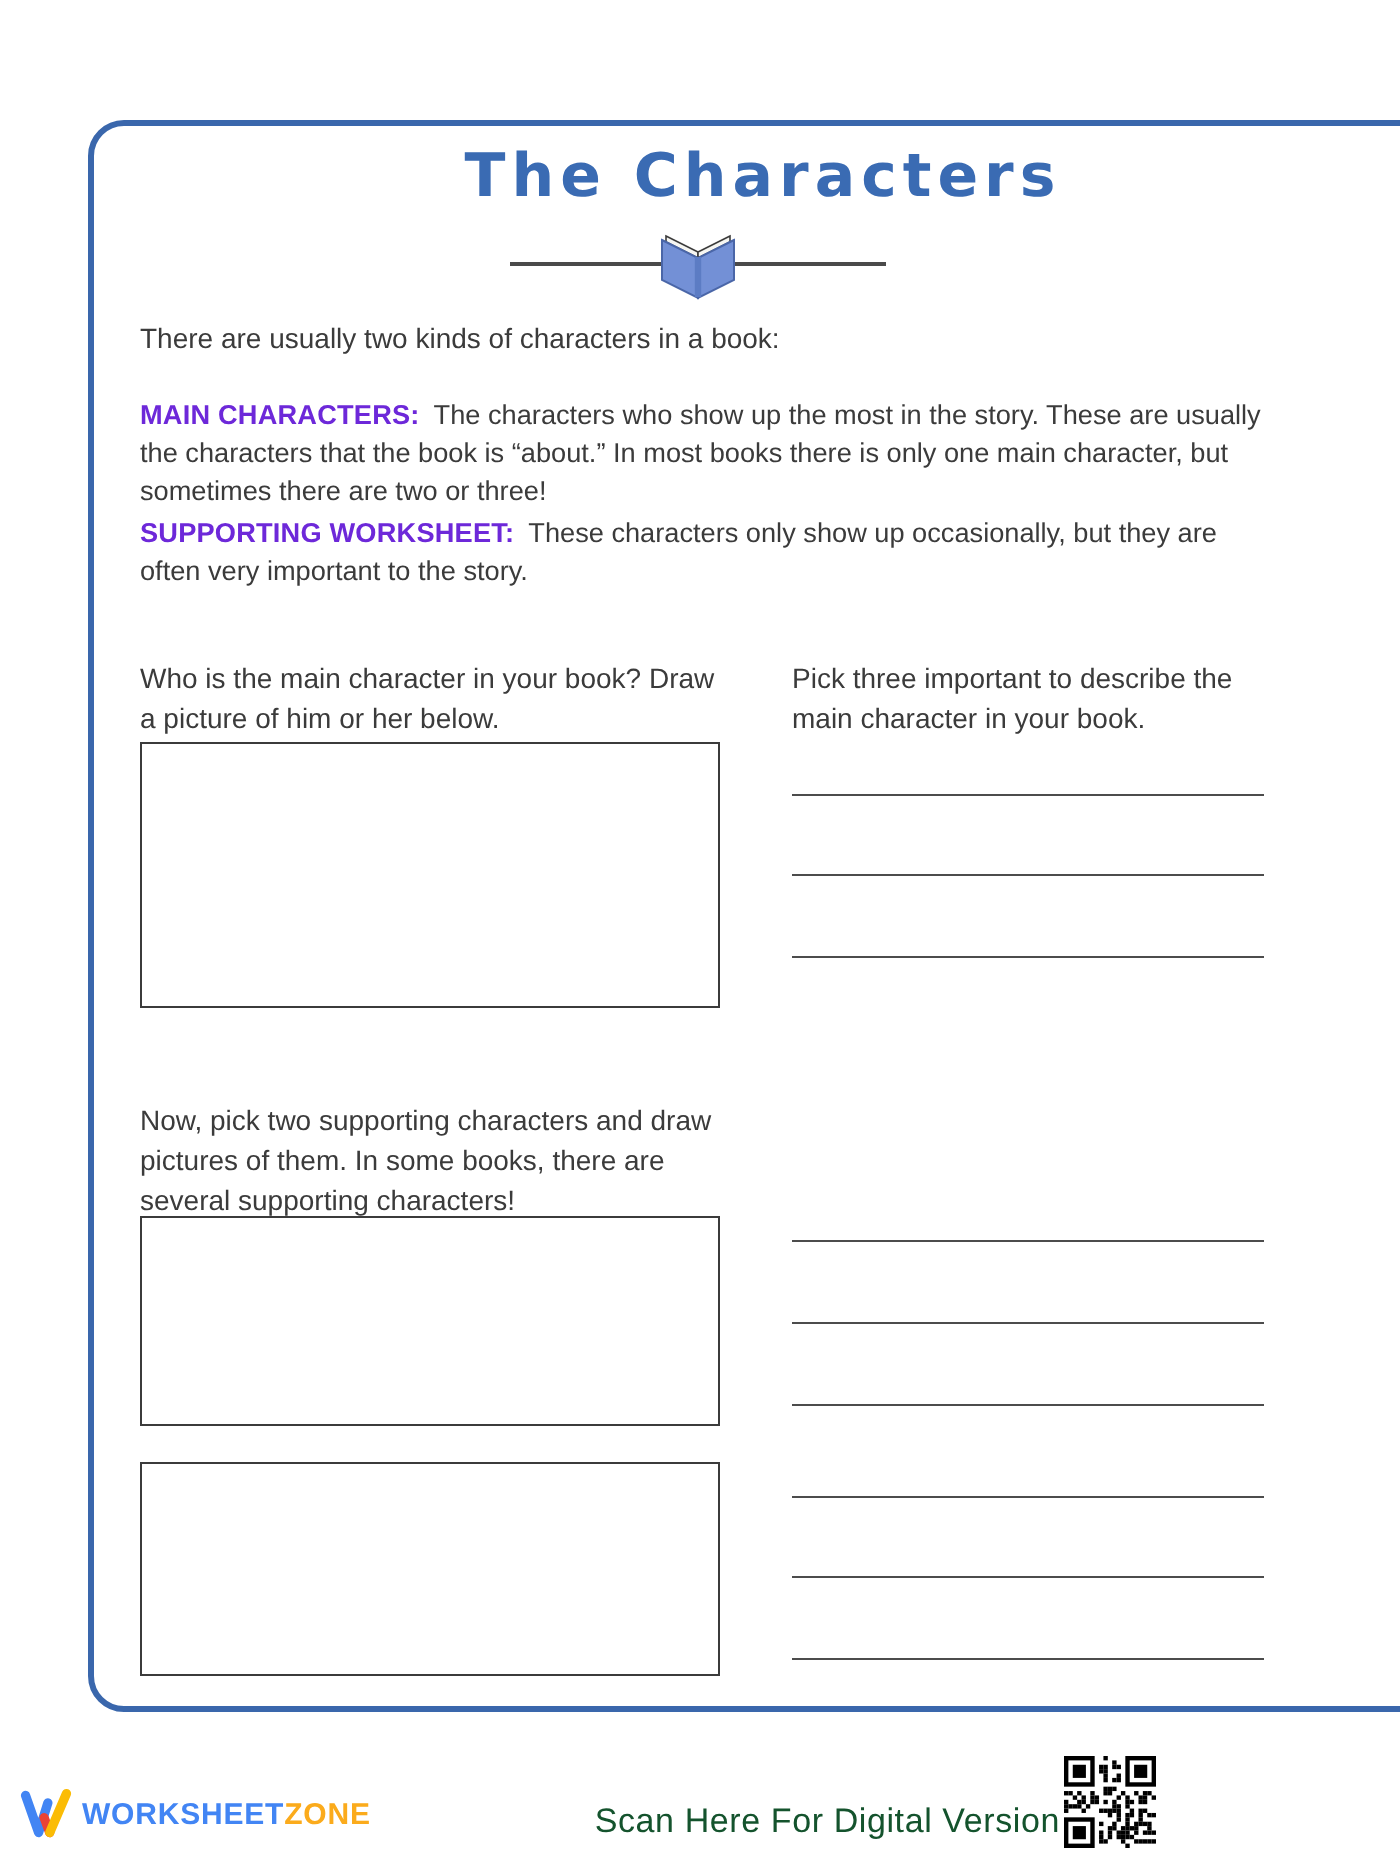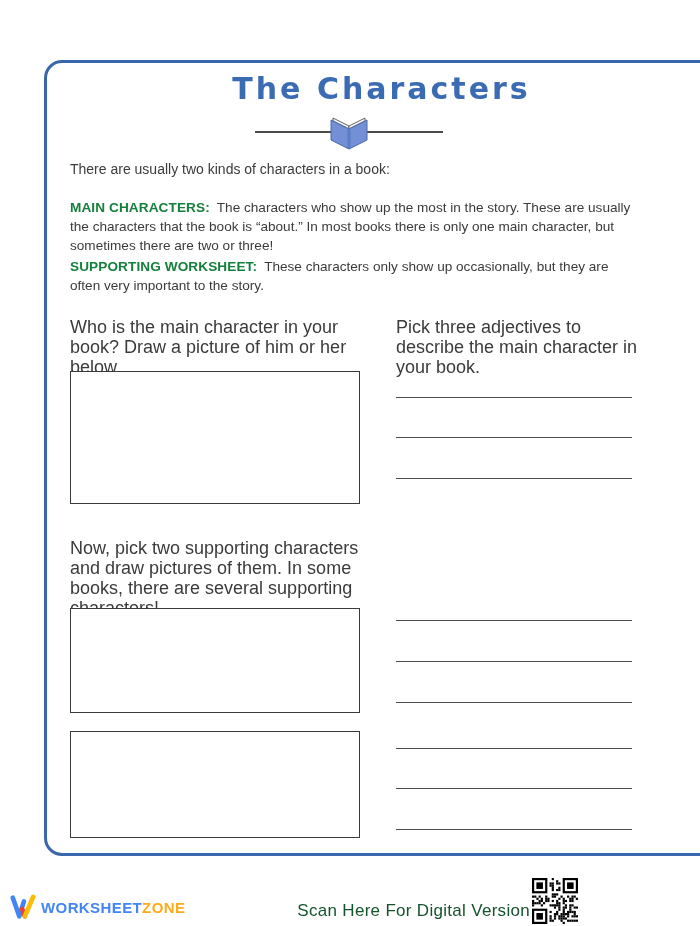--- a/index.html
+++ b/index.html
@@ -25,23 +25,23 @@
     border-top:2px solid #4a4a4a;
   }
   .book-icon{position:absolute;left:282px;top:52px;width:40px;height:35px;}
   .intro{
     position:absolute;left:23px;top:97px;width:566px;
     font-size:14px;line-height:19px;
   }
   .definition{position:absolute;left:23px;width:568px;font-size:13.6px;line-height:19px;}
   .def-main{top:121px;}
   .def-sup{top:180px;}
-  .def-label{font-weight:bold;color:#15803d;letter-spacing:0.1px;margin-right:7px;}
-  
-  .prompt{position:absolute;font-size:18px;line-height:20px;}
+  .def-label{font-weight:bold;color:#6d28d9;letter-spacing:0.1px;margin-right:7px;}
+  
+  .prompt{position:absolute;font-size:14px;line-height:20px;margin-top:12px;}
   .prompt-left{left:23px;width:295px;}
   .prompt-right{left:349px;width:245px;}
   .row1{top:254px;}
   .row2{top:475px;}
   
   .draw-box{
     position:absolute;left:23px;width:290px;box-sizing:border-box;
     border:1.6px solid #3b3b3b;background:#fff;
   }
   .box-1{top:308px;height:133px;}
@@ -84,21 +84,21 @@
       <rect x="18.4" y="13.5" width="3.2" height="20" fill="#5c7cc4"></rect>
     </svg>
 
     <div class="intro">There are usually two kinds of characters in a book:</div>
 
     <p class="definition def-main"><span class="def-label">MAIN CHARACTERS:</span><span>The characters who show up the most in the story. These are usually the characters that the book is “about.” In most books there is only one main character, but sometimes there are two or three!</span></p>
 
     <p class="definition def-sup"><span class="def-label">SUPPORTING WORKSHEET:</span><span>These characters only show up occasionally, but they are often very important to the story.</span></p>
 
     <div class="prompt prompt-left row1">Who is the main character in your book? Draw a picture of him or her below.</div>
-    <div class="prompt prompt-right row1">Pick three adjectives to describe the main character in your book.</div>
+    <div class="prompt prompt-right row1">Pick three important to describe the main character in your book.</div>
 
     <div class="draw-box box-1"></div>
     <div class="lines-group lines-main">
         <div class="aline" style="top: 0px;"></div>
         <div class="aline" style="top: 40px;"></div>
         <div class="aline" style="top: 81px;"></div>
       </div>
 
     <div class="prompt prompt-left row2">Now, pick two supporting characters and draw pictures of them. In some books, there are several supporting characters!</div>
 

